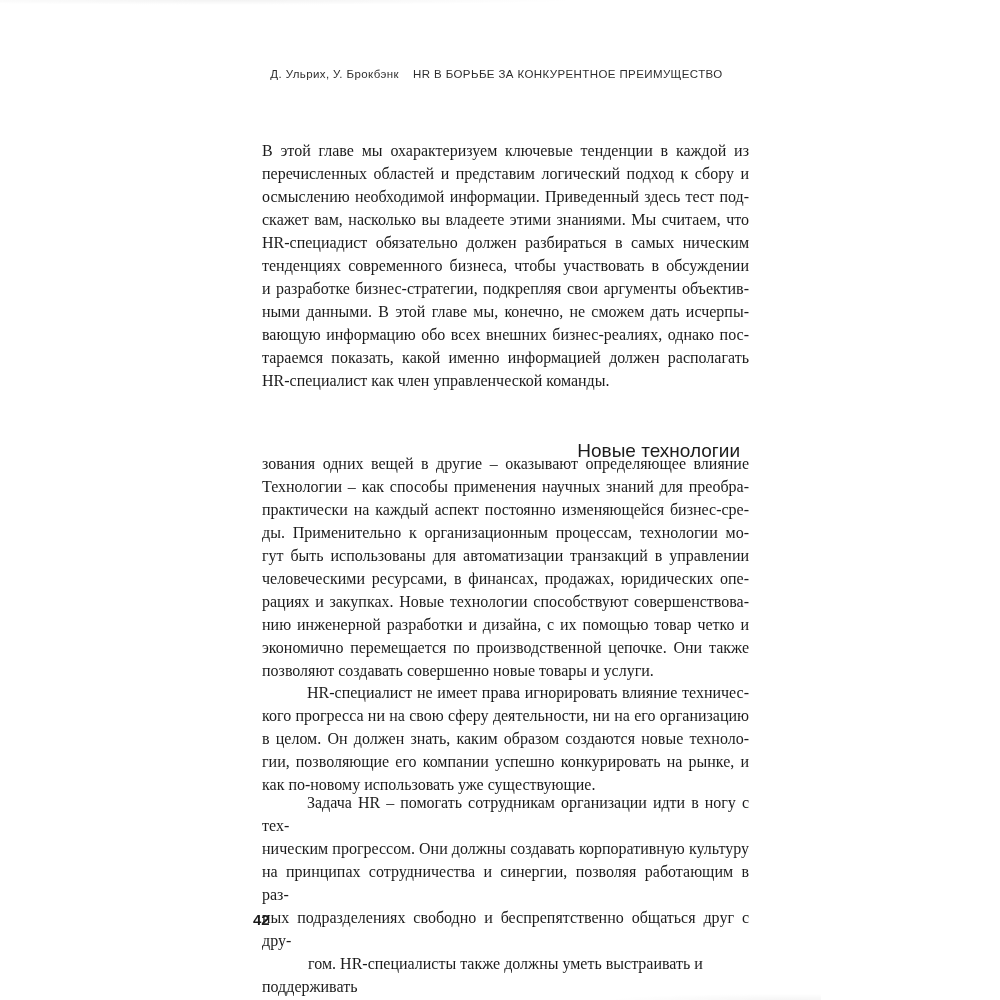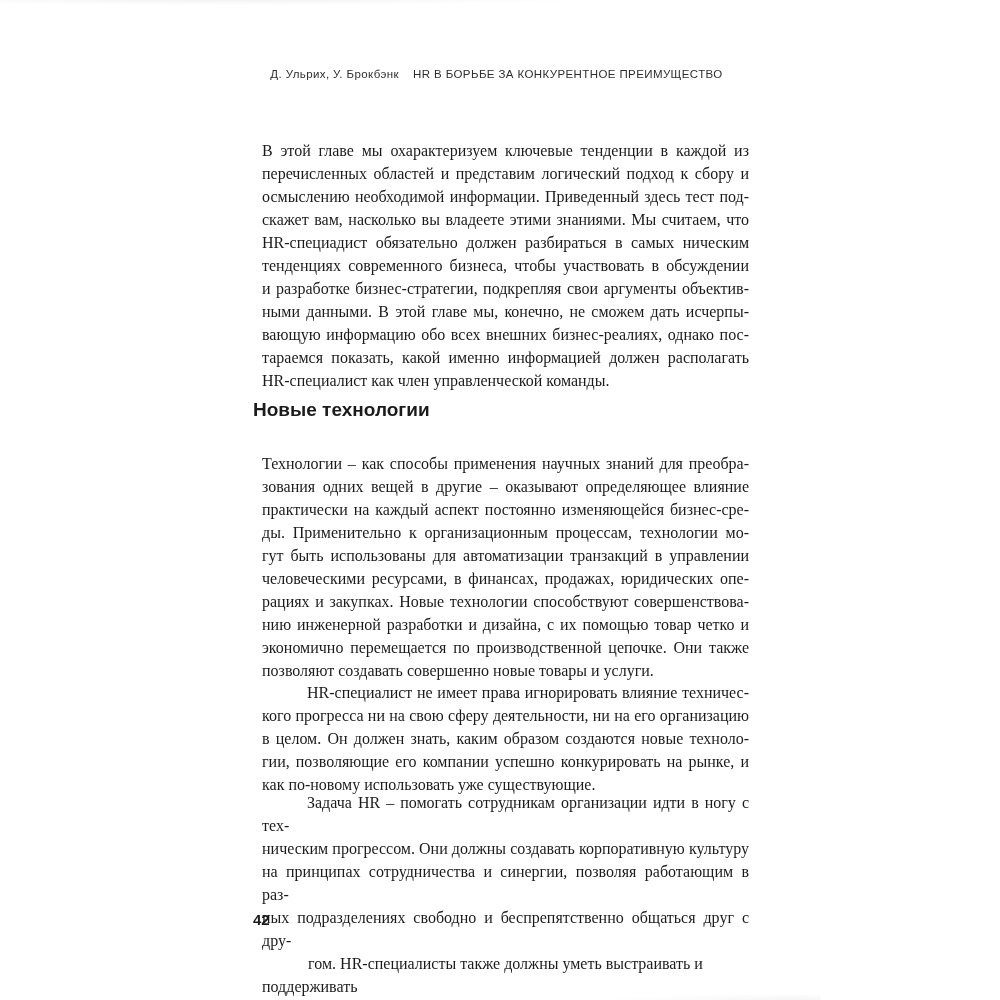--- a/index.html
+++ b/index.html
@@ -41,26 +41,26 @@
     white-space: normal;
   }
   .line.last {
     text-align: center;
     text-align-last: left;
   }
   .para.indent .line:first-child { text-indent: 45px; }
   .para-1 { top: 139px; }
   .section-heading {
     position: absolute;
-    top: 383px;
+    top: 424px;
     left: 253px;
     width: 487px;
-    text-align: left;
+    text-align: right;
     font-family: "Liberation Sans", sans-serif;
-    font-weight: bold;
+    font-weight: normal;
     font-size: 19px;
     color: #1b1b1b;
   }
   .para-2 { top: 452px; }
   .para-3 { top: 681px; }
   .para-4 { top: 791px; }
   .page-number {
     position: absolute;
     top: 911px;
     left: 253px;
@@ -90,22 +90,22 @@
       <div class="line">и разработке бизнес-стратегии, подкрепляя свои аргументы объектив-</div>
       <div class="line">ными данными. В этой главе мы, конечно, не сможем дать исчерпы-</div>
       <div class="line">вающую информацию обо всех внешних бизнес-реалиях, однако пос-</div>
       <div class="line">тараемся показать, какой именно информацией должен располагать</div>
       <div class="line last">HR-специалист как член управленческой команды.</div>
     </div>
 
   <h2 class="section-heading">Новые технологии</h2>
 
   <div class="para para-2">
+      <div class="line">зования одних вещей в другие – оказывают определяющее влияние</div>
       <div class="line">Технологии – как способы применения научных знаний для преобра-</div>
-      <div class="line">зования одних вещей в другие – оказывают определяющее влияние</div>
       <div class="line">практически на каждый аспект постоянно изменяющейся бизнес-сре-</div>
       <div class="line">ды. Применительно к организационным процессам, технологии мо-</div>
       <div class="line">гут быть использованы для автоматизации транзакций в управлении</div>
       <div class="line">человеческими ресурсами, в финансах, продажах, юридических опе-</div>
       <div class="line">рациях и закупках. Новые технологии способствуют совершенствова-</div>
       <div class="line">нию инженерной разработки и дизайна, с их помощью товар четко и</div>
       <div class="line">экономично перемещается по производственной цепочке. Они также</div>
       <div class="line last">позволяют создавать совершенно новые товары и услуги.</div>
     </div>
 

